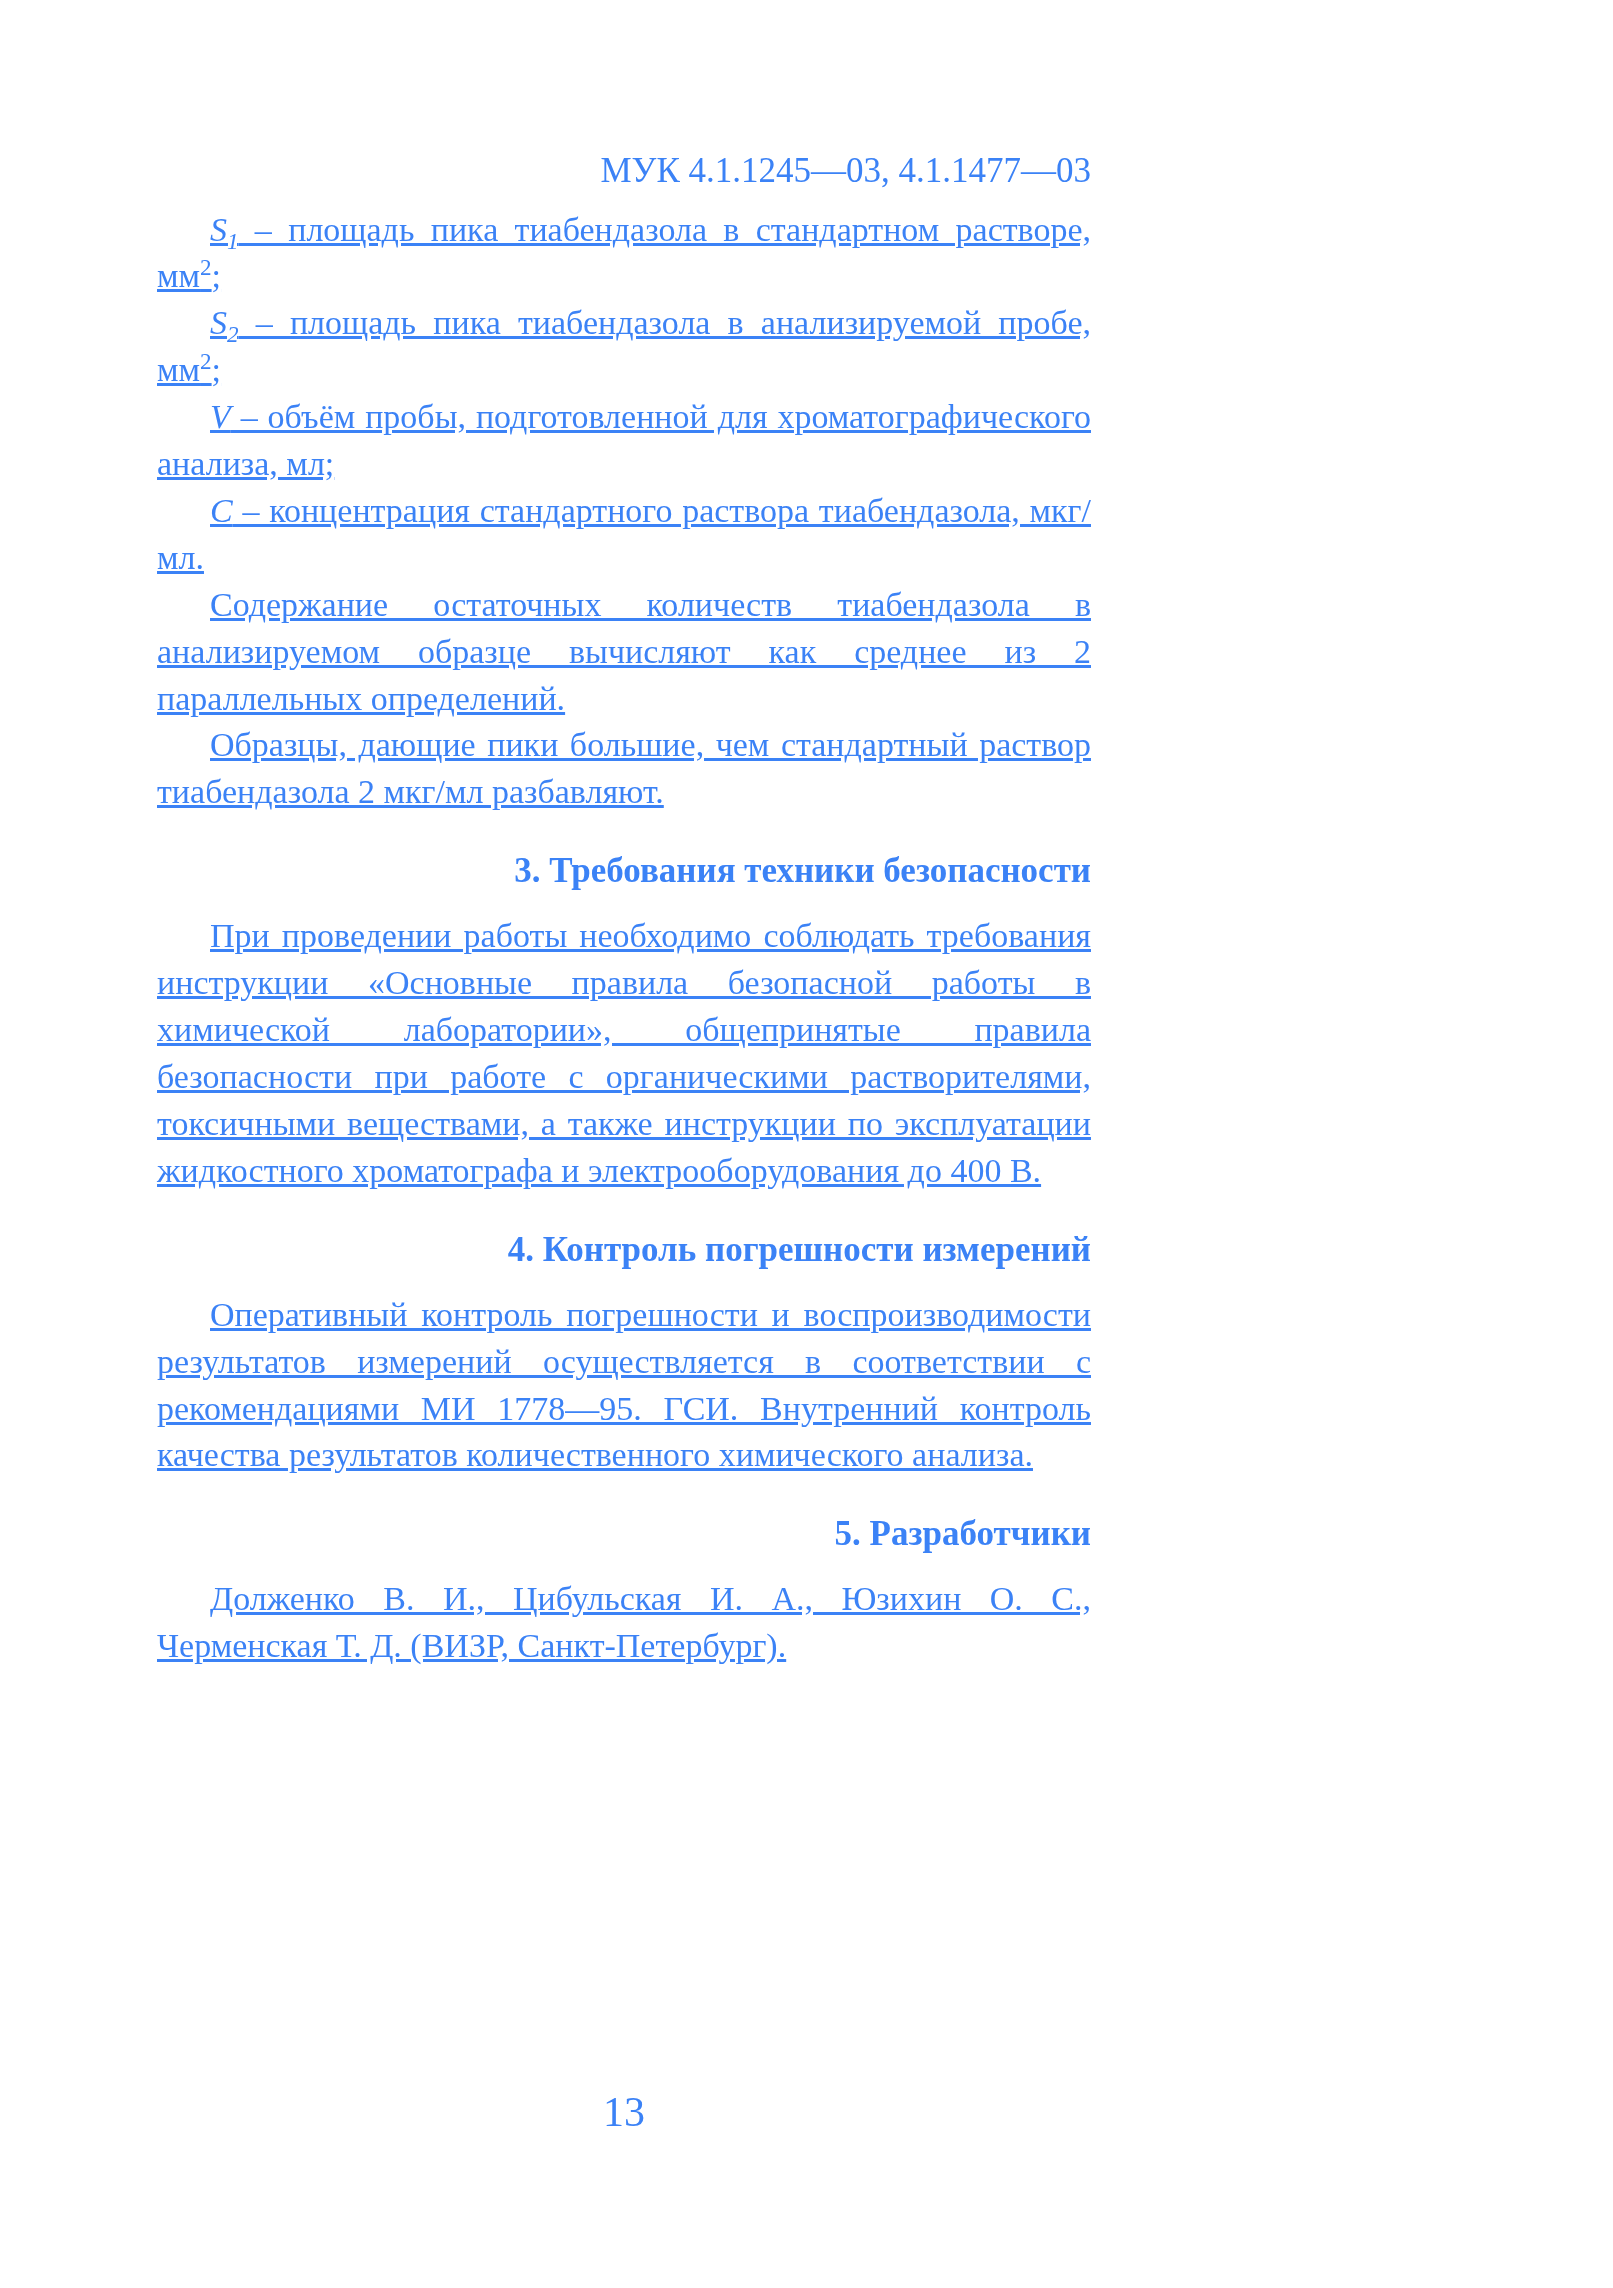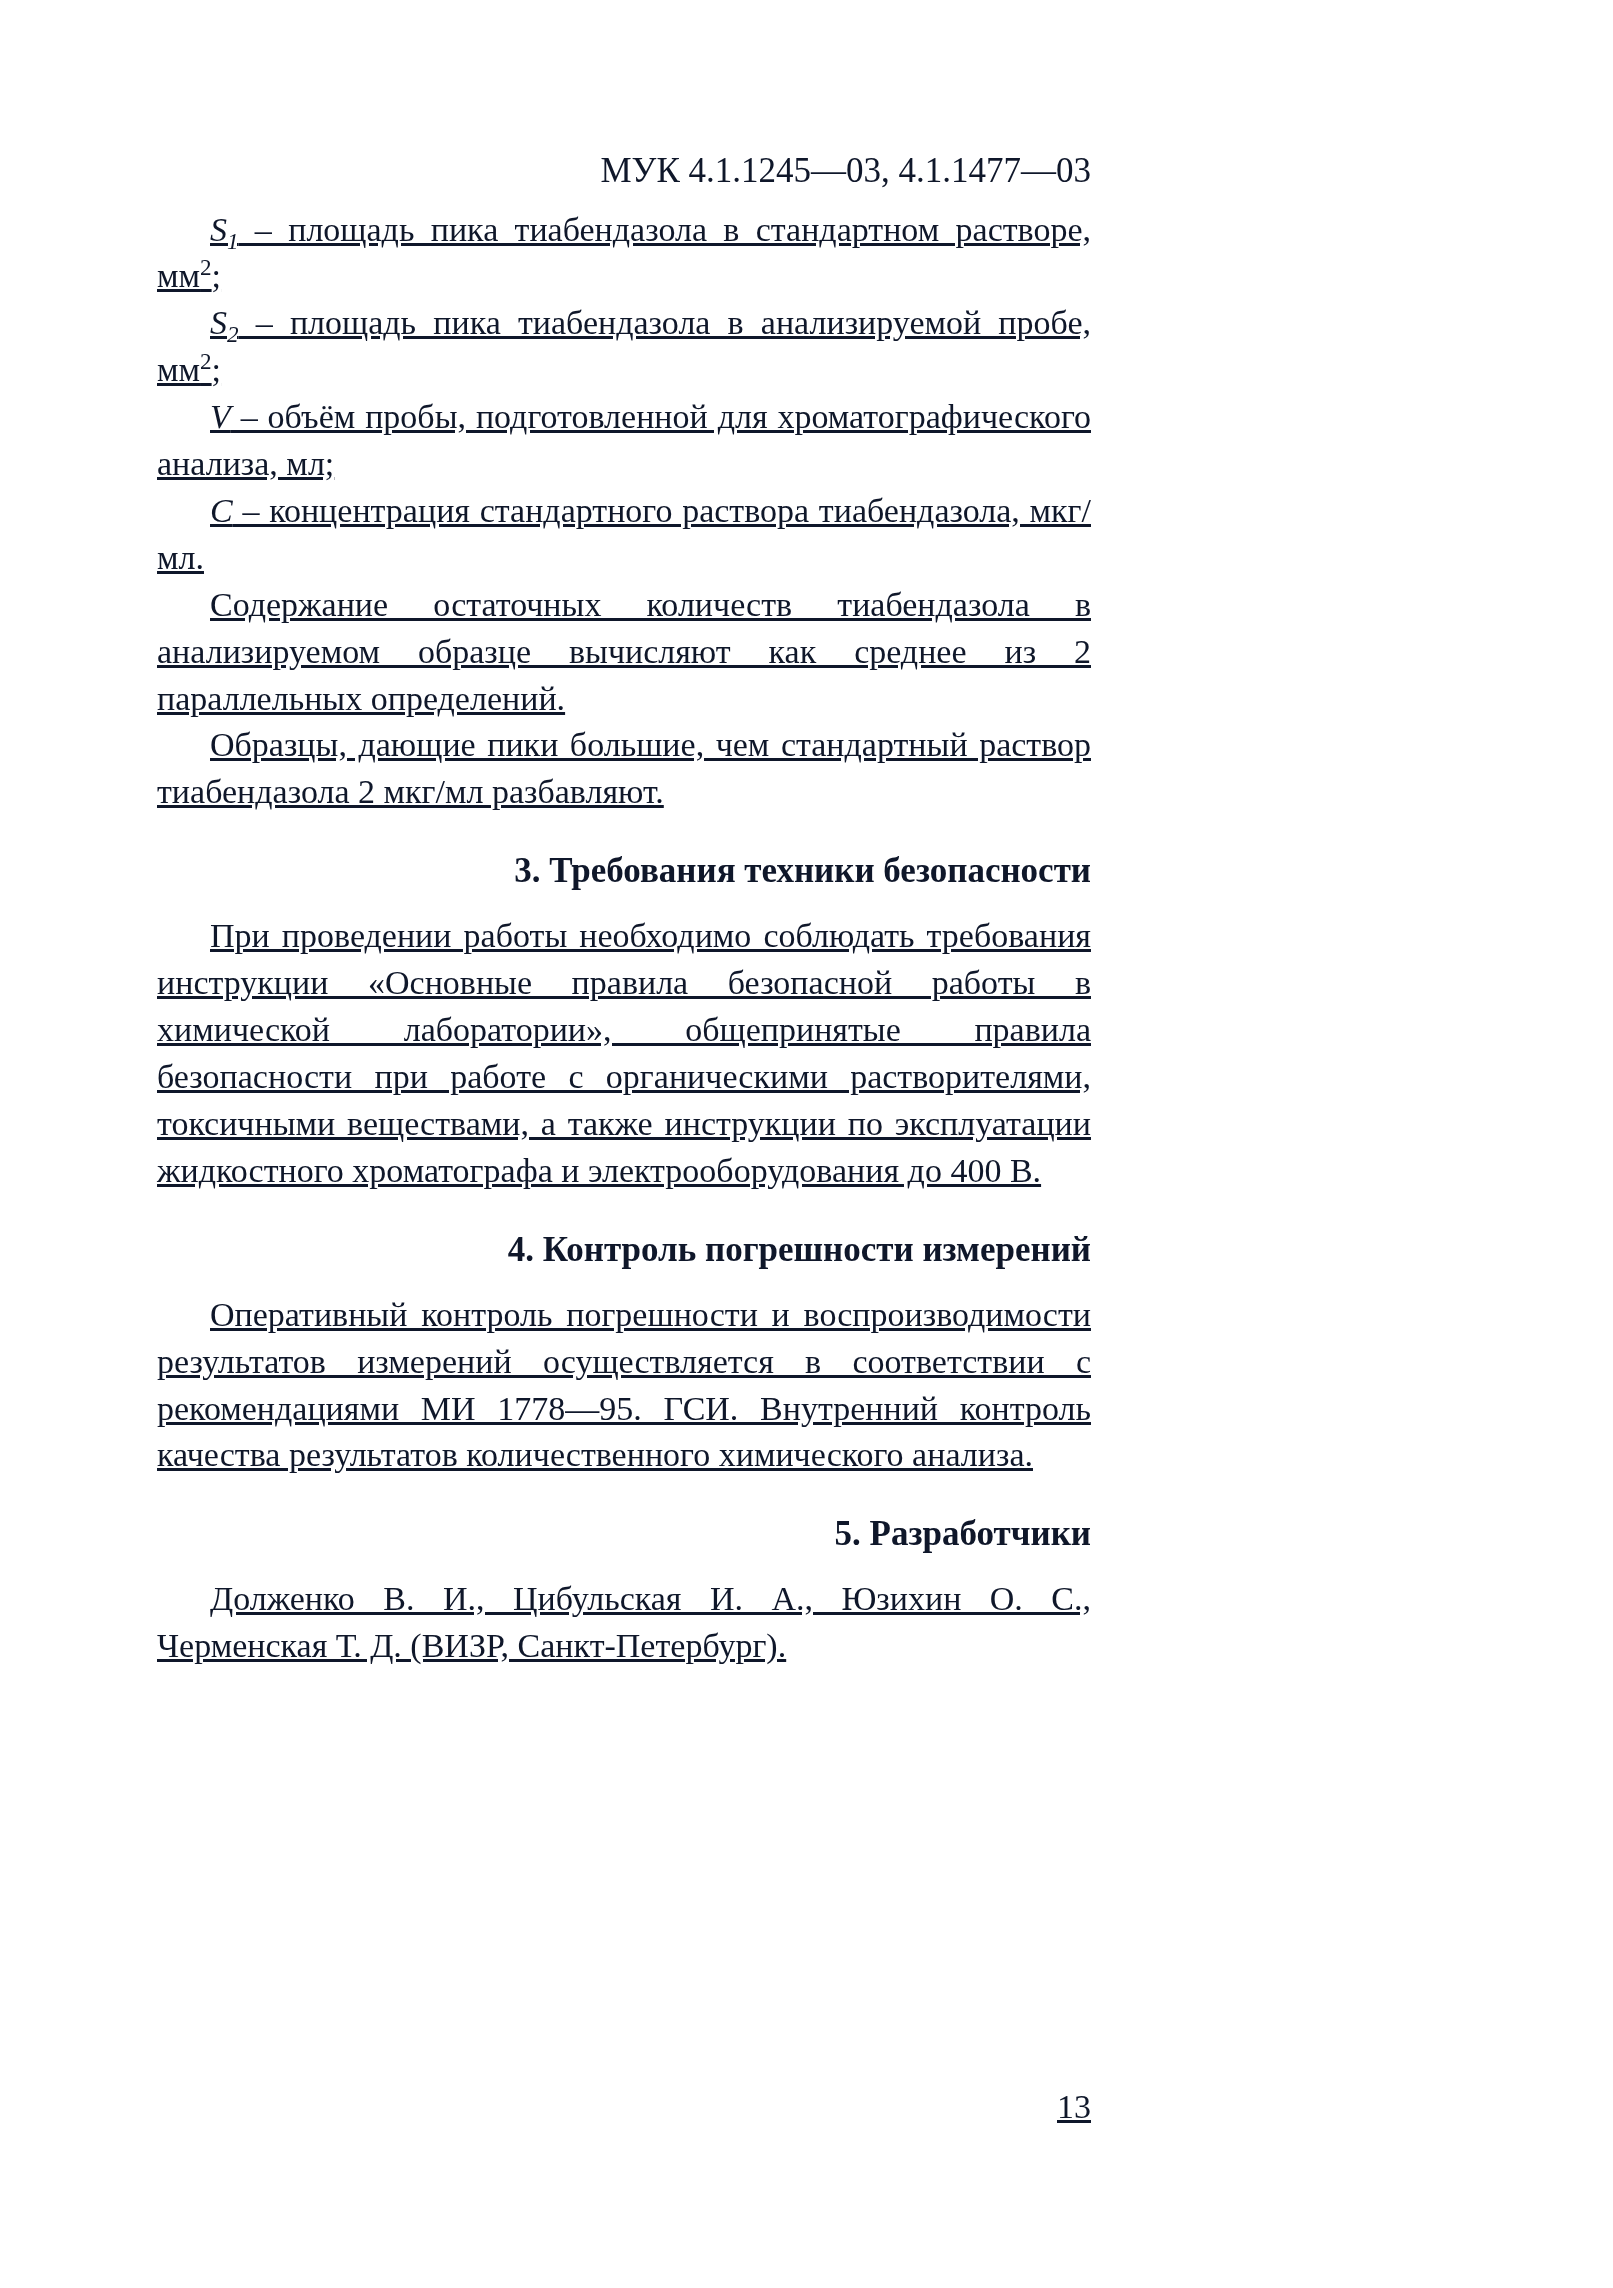--- a/index.html
+++ b/index.html
@@ -5,21 +5,21 @@
   html, body {
     margin: 0;
     padding: 0;
     background: #ffffff;
   }
   .page {
     position: relative;
     width: 1566px;
     height: 2289px;
     background: #ffffff;
-    color: #0f172a;
+    color: #3b82f6;
     font-family: "Liberation Serif", "DejaVu Serif", serif;
     overflow: hidden;
     border-radius: 30px;
   }
   .content {
     position: absolute;
     left: 157px;
     top: 148px;
     width: 934px;
   }
@@ -54,23 +54,22 @@
     font-size: 35px;
     font-weight: bold;
     text-align: right;
     margin: 35px 0 22px 0;
   }
   .page-number {
     position: absolute;
     left: 157px;
     top: 2088px;
     width: 934px;
-    text-align: right;
-    font-size: 34px;
-    text-decoration: underline;
+    text-align: center;
+    font-size: 42px;
   }
 </style>
 </head>
 <body>
 
 <div class="page">
   <div class="content">
 
     <div class="doc-header">МУК 4.1.1245—03, 4.1.1477—03</div>
 

